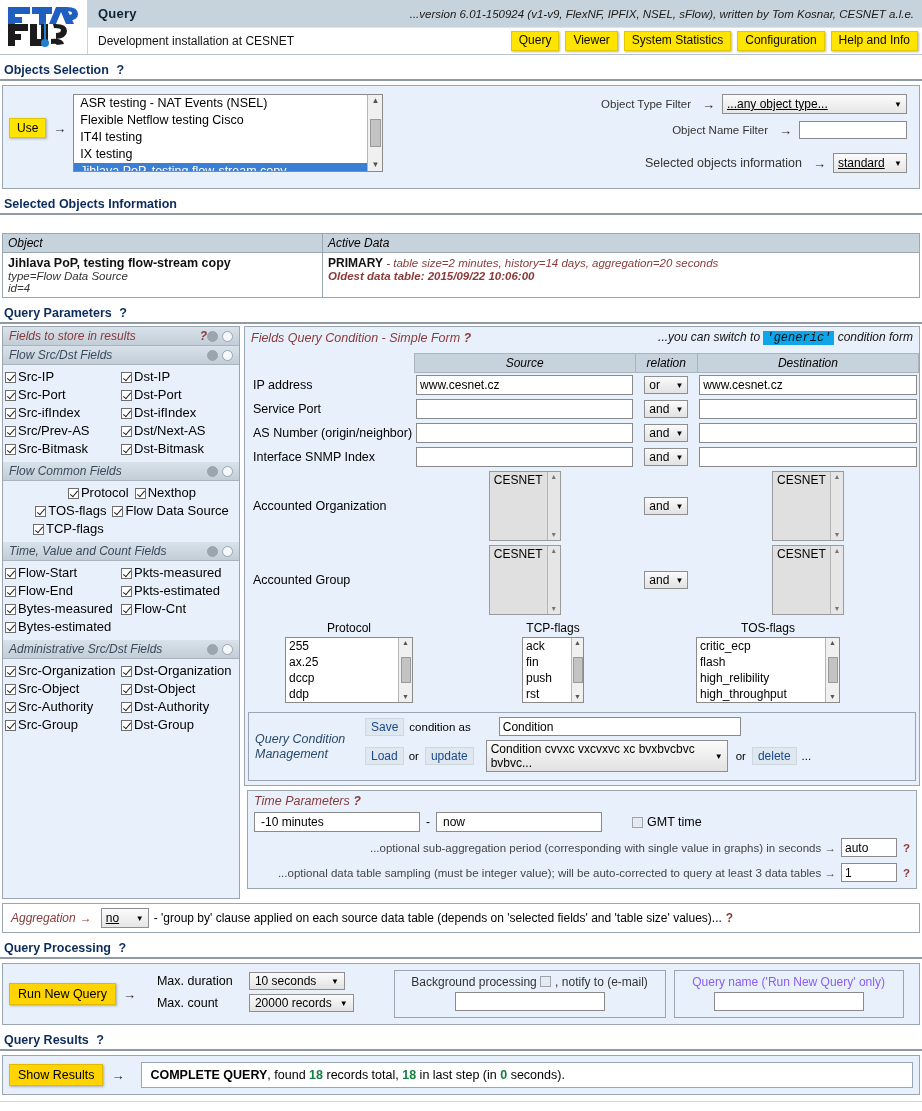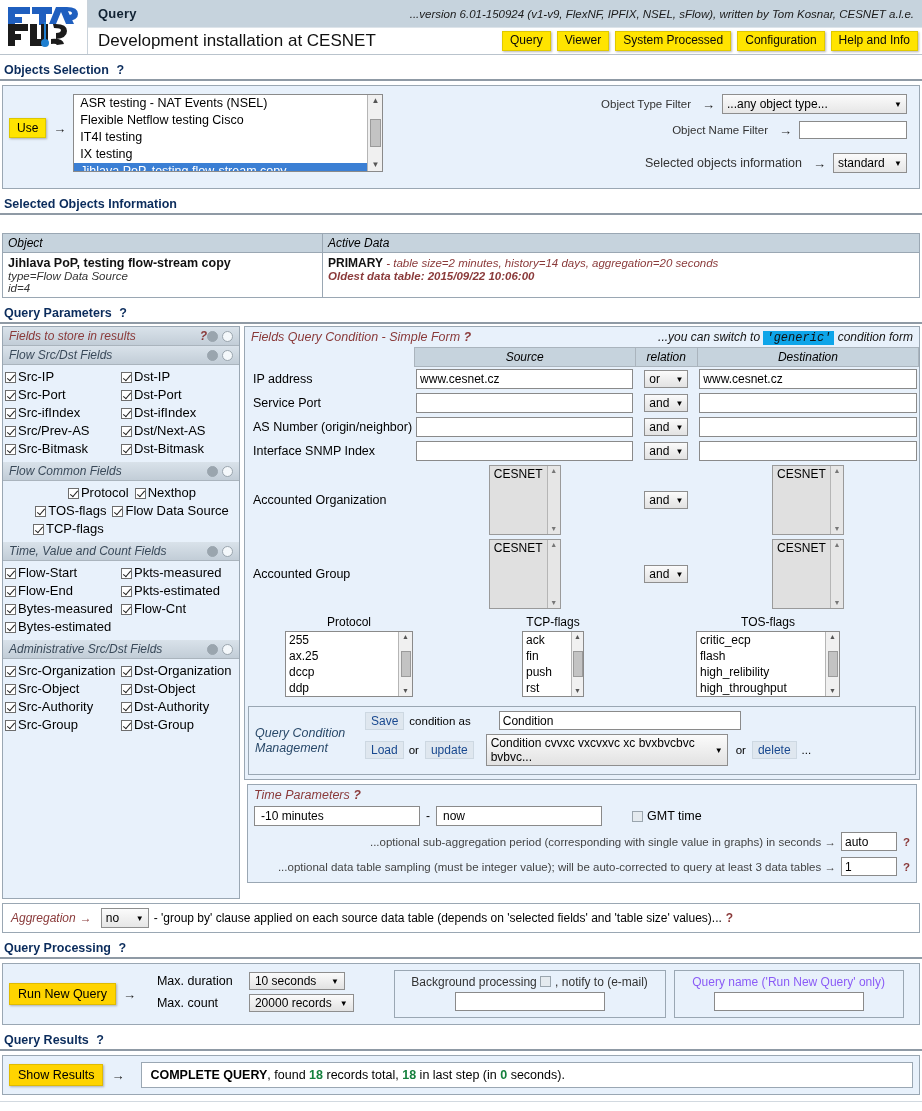--- a/index.html
+++ b/index.html
@@ -24,21 +24,21 @@
     background: #c6d3dd; display:flex; align-items:center; height:27px; padding: 0 8px 0 10px;
   }
   .hdr-title { font-weight: bold; font-size: 13px; color:#123; letter-spacing: .2px; }
   .hdr-version {
     margin-left: auto; font-style: italic; font-size: 11.5px; color: #1a1a1a; white-space: nowrap;
   }
   .hdr-row2 {
     background: #ffffff; display:flex; align-items:center; height:27px; padding: 0 4px 0 10px;
     border-top: 1px solid #dde4ea;
   }
-  .hdr-sub { font-size: 17px; color:#111; }
+  .hdr-sub { font-size: 12px; color:#111; }
   .navs { margin-left:auto; display:flex; gap:6px; align-items:center; }
   .nav-btn {
     background: #ffe400; color:#0a0a0a; font-size:12px; padding: 2px 7px 3px 7px;
     border: 1px solid #e0c900; cursor:pointer; line-height:1.1;
     box-shadow: 1px 1px 2px rgba(120,120,120,.55);
   }
 
   
   .sect-title {
     font-weight: bold; font-size: 12.5px; color:#0b2c5c;
@@ -72,21 +72,21 @@
   }
   .vscroll .arw { font-size:8px; color:#555; line-height:11px; height:12px;}
   .vscroll .thumb { width:11px; background:#c3c3c3; border:1px solid #9a9a9a; height:28px; }
   .filters { margin-left: auto; padding-right: 6px; min-width: 300px; }
   .filter-row { display:flex; align-items:center; justify-content:flex-end; margin-bottom: 7px; }
   .filter-lab { font-size: 11.5px; color:#333; margin-right: 4px; }
   .sel-box {
     background: linear-gradient(#fbfbfb,#e6e6e6); border:1px solid #8e8e8e;
     font-size:12px; padding: 2px 4px; display:flex; align-items:center; min-width:60px;
   }
-  .sel-box .cap { flex:1; }
+  .sel-box .cap { flex:1;text-decoration:underline; }
   .sel-box .caret { font-size:8px; margin-left:8px; }
   .txtinput { background:#fff; border:1px solid #8a8a8a; height:18px; font-size:12px; padding: 1px 3px; }
 
   
   .soitab { width: calc(100% - 4px); margin: 18px 2px 0 2px; border-collapse: collapse; }
   .soitab th {
     background:#c6d3dd; border:1px solid #9aa7b3; text-align:left; font-style:italic;
     font-weight: normal; font-size:12px; padding: 2px 5px;
   }
   .soitab td { border:1px solid #9aa7b3; vertical-align: top; padding: 3px 5px; background:#fff; }
@@ -122,21 +122,21 @@
     display:inline-block; width:11px; height:11px; border:1px solid #6d6d6d; background:#fff;
     margin-right:2px; position:relative; flex:none;
   }
   .chk::after {
     content:""; position:absolute; left:3px; top:0px; width:3px; height:7px;
     border:solid #222; border-width:0 1.6px 1.6px 0; transform: rotate(40deg);
   }
 
   
   .cond-panel { border:1px solid #9aa7b3; background:#e8f1fb; }
-  .cond-top { display:flex; align-items:flex-start; padding: 3px 6px 2px 6px; }
+  .cond-top { display:flex; align-items:center; padding: 3px 6px 8px 6px; }
   .cond-title { font-style: italic; color:#8a3a3a; font-size:12.5px; }
   .cond-title .q { font-weight:bold; }
   .cond-switch { margin-left:auto; font-style: italic; font-size:12px; color:#111; }
   .hl { background:#0ea5e9; padding: 0 3px; cursor:pointer;font-family:Liberation Mono, monospace; }
 
   .cond-table { width:100%; border-collapse: collapse; }
   .cond-table td { padding: 2px 2px; vertical-align: middle; }
   .colhead {
     background:#c6d3dd; border:1px solid #aab4bd; text-align:center; font-style:italic;
     font-size:12px; padding: 2px 0;
@@ -296,21 +296,21 @@
     <div class="header-right">
       <div class="hdr-row1">
         <span class="hdr-title">Query</span>
         <span class="hdr-version">...version 6.01-150924 (v1-v9, FlexNF, IPFIX, NSEL, sFlow), written by Tom Kosnar, CESNET a.l.e.</span>
       </div>
       <div class="hdr-row2">
         <span class="hdr-sub">Development installation at CESNET</span>
         <span class="navs">
           <span class="nav-btn">Query</span>
           <span class="nav-btn">Viewer</span>
-          <span class="nav-btn">System Processed</span>
+          <span class="nav-btn">System Statistics</span>
           <span class="nav-btn">Configuration</span>
           <span class="nav-btn">Help and Info</span>
         </span>
       </div>
     </div>
   </div>
 
   <div class="sect-title">
     <span>Objects Selection</span>
     <span class="q">?</span>

